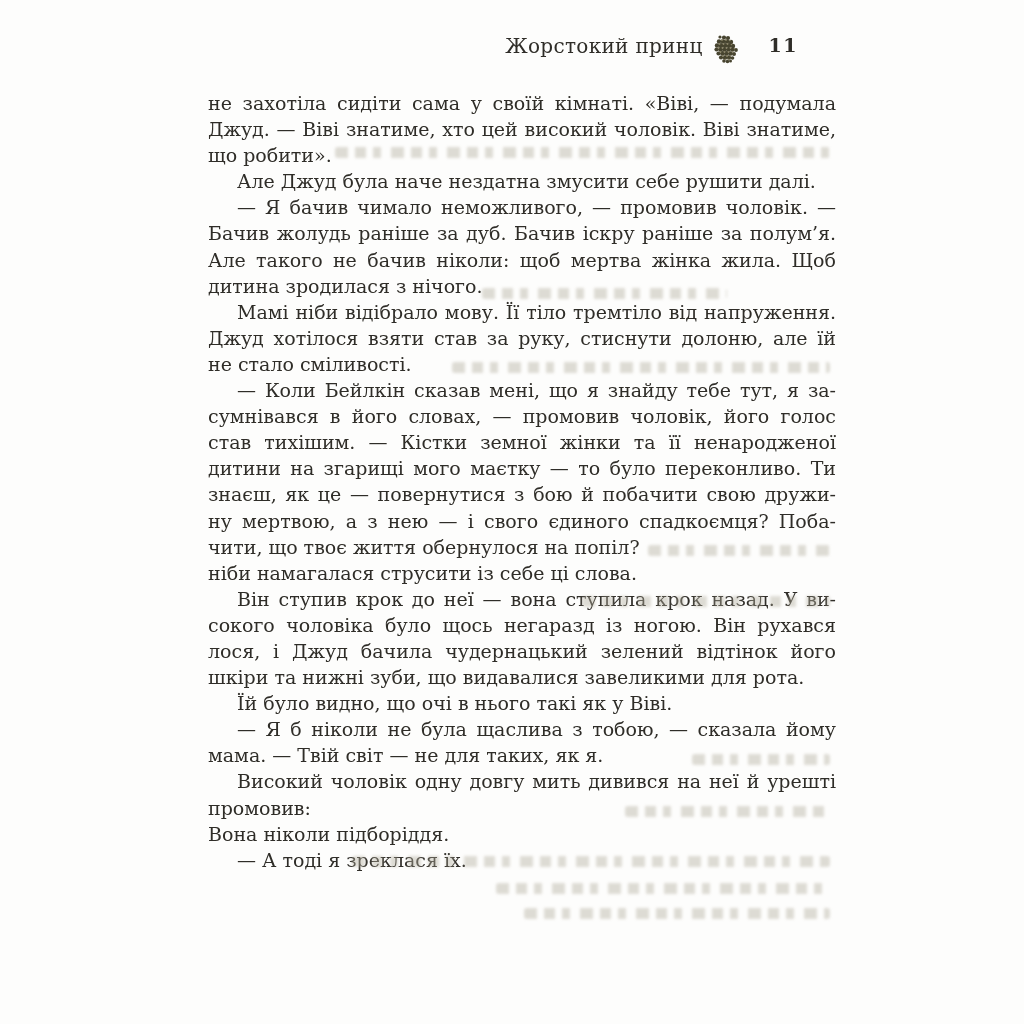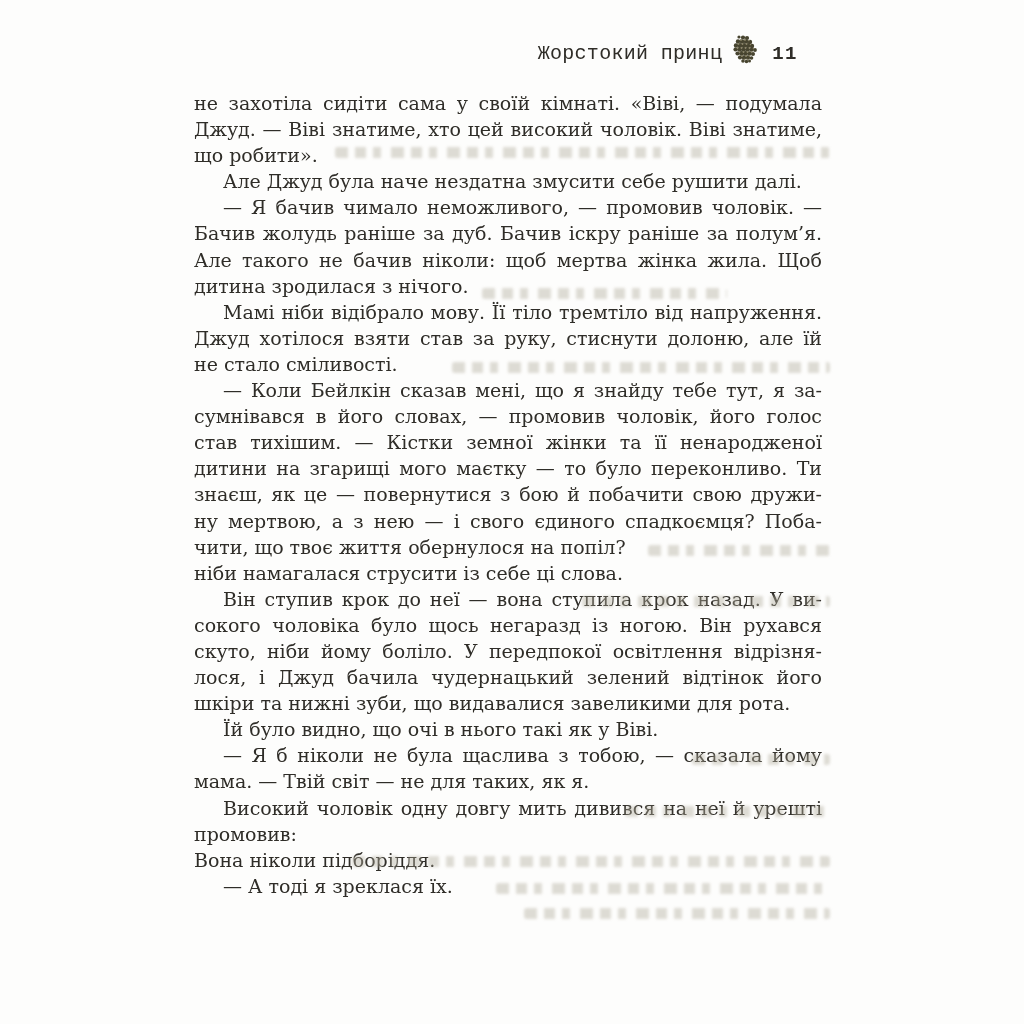--- a/index.html
+++ b/index.html
@@ -16,45 +16,45 @@
     overflow:hidden;
   }
   .page{position:absolute;inset:0;}
 
   
   .running-head{
     position:absolute;
     top:34px;
     right:226px;
     display:flex;
-    align-items:flex-end;
+    align-items:flex-start;
     color:var(--ink);
-    font-family:Liberation Mono, monospace;
   }
   .rh-title{
     font-size:20px;
     letter-spacing:.3px;
     white-space:nowrap;
   }
   .pinecone{
     margin-left:9px;
     margin-right:11px;
     display:inline-flex;
     align-items:center;
   }
   .page-num{
     font-size:19px;
     font-weight:600;
     letter-spacing:1.5px;
+    margin-left:16px;
   }
 
   
   .text-column{
     position:absolute;
-    left:194px;
+    left:208px;
     top:90px;
     width:628px;
     font-size:19px;
     line-height:26.1px;
     color:var(--ink);
   }
   .line{
     height:26.1px;
     text-align:justify;
     text-align-last:justify;
@@ -161,21 +161,20 @@
       <div class="line ind">— Коли Бейлкін сказав мені, що я знайду тебе тут, я за-</div>
       <div class="line">сумнівався в його словах, — промовив чоловік, його голос</div>
       <div class="line">став тихішим. — Кістки земної жінки та її ненародженої</div>
       <div class="line">дитини на згарищі мого маєтку — то було переконливо. Ти</div>
       <div class="line">знаєш, як це — повернутися з бою й побачити свою дружи-</div>
       <div class="line">ну мертвою, а з нею — і свого єдиного спадкоємця? Поба-</div>
       <div class="line pend">чити, що твоє життя обернулося на попіл?</div>
       <div class="line pend">ніби намагалася струсити із себе ці слова.</div>
       <div class="line ind">Він ступив крок до неї — вона ступила крок назад. У ви-</div>
       <div class="line">сокого чоловіка було щось негаразд із ногою. Він рухався</div>
-      <div class="line">скуто, ніби йому боліло. У передпокої освітлення відрізня-</div>
       <div class="line">лося, і Джуд бачила чудернацький зелений відтінок його</div>
       <div class="line pend">шкіри та нижні зуби, що видавалися завеликими для рота.</div>
       <div class="line ind pend">Їй було видно, що очі в нього такі як у Віві.</div>
       <div class="line ind">— Я б ніколи не була щаслива з тобою, — сказала йому</div>
       <div class="line pend">мама. — Твій світ — не для таких, як я.</div>
       <div class="line ind">Високий чоловік одну довгу мить дивився на неї й урешті</div>
       <div class="line pend">промовив:</div>
       <div class="line pend">Вона ніколи підборіддя.</div>
       <div class="line ind pend">— А тоді я зреклася їх.</div>
     </main>

